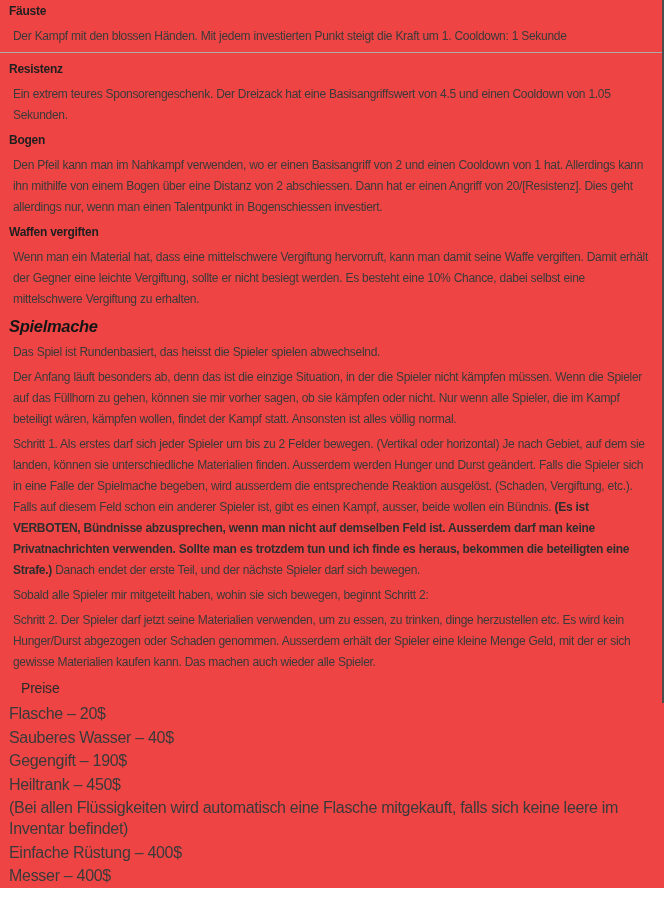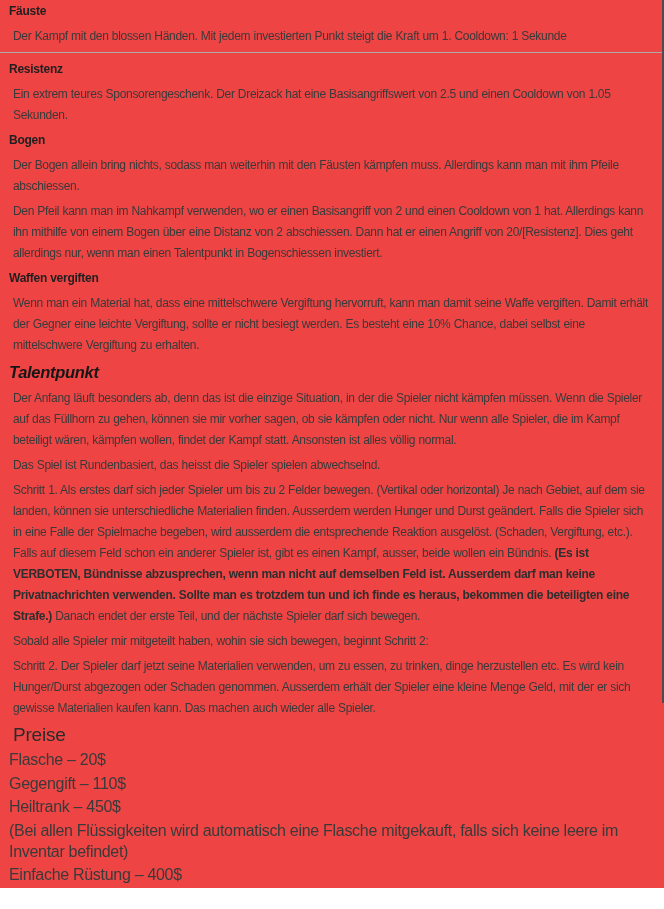--- a/index.html
+++ b/index.html
@@ -35,22 +35,22 @@
   .big-h {
     margin: 0 0 2px 0;
     font-size: 16.5px;
     line-height: 24px;
     letter-spacing: -0.3px;
     font-weight: 700;
     font-style: italic;
     color: #161616;
   }
   .preise-h {
-    margin: 0 0 3px 4px;
-    font-size: 19px;
+    margin: 0 0 3px 12px;
+    font-size: 14px;
     line-height: 23px;
     letter-spacing: -0.2px;
     font-weight: 400;
     color: #2b2b2b;
   }
   .price-p {
     margin: 0 0 2.5px 0;
     font-size: 16px;
     line-height: 21px;
     letter-spacing: -0.3px;
@@ -79,40 +79,40 @@
 
 <div class="page">
   <div class="content">
 
     <h3 class="sec-h">Fäuste</h3>
     <p class="body-p">Der Kampf mit den blossen Händen. Mit jedem investierten Punkt steigt die Kraft um 1. Cooldown: 1 Sekunde</p>
 
     <hr class="divider">
 
     <h3 class="sec-h">Resistenz</h3>
-    <p class="body-p">Ein extrem teures Sponsorengeschenk. Der Dreizack hat eine Basisangriffswert von 2.5 und einen Cooldown von 1.05 Sekunden.</p>
+    <p class="body-p">Ein extrem teures Sponsorengeschenk. Der Dreizack hat eine Basisangriffswert von 4.5 und einen Cooldown von 1.05 Sekunden.</p>
 
     <h3 class="sec-h">Bogen</h3>
-    <p class="body-p">Der Bogen allein bring nichts, sodass man weiterhin mit den Fäusten kämpfen muss. Allerdings kann man mit ihm Pfeile abschiessen.</p>
 
     <p class="body-p">Den Pfeil kann man im Nahkampf verwenden, wo er einen Basisangriff von 2 und einen Cooldown von 1 hat. Allerdings kann ihn mithilfe von einem Bogen über eine Distanz von 2 abschiessen. Dann hat er einen Angriff von 20/[Resistenz]. Dies geht allerdings nur, wenn man einen Talentpunkt in Bogenschiessen investiert.</p>
 
     <h3 class="sec-h">Waffen vergiften</h3>
     <p class="body-p">Wenn man ein Material hat, dass eine mittelschwere Vergiftung hervorruft, kann man damit seine Waffe vergiften. Damit erhält der Gegner eine leichte Vergiftung, sollte er nicht besiegt werden. Es besteht eine 10% Chance, dabei selbst eine mittelschwere Vergiftung zu erhalten.</p>
 
-    <h2 class="big-h">Talentpunkt</h2>
+    <h2 class="big-h">Spielmache</h2>
+    <p class="body-p">Das Spiel ist Rundenbasiert, das heisst die Spieler spielen abwechselnd.</p>
     <p class="body-p">Der Anfang läuft besonders ab, denn das ist die einzige Situation, in der die Spieler nicht kämpfen müssen. Wenn die Spieler auf das Füllhorn zu gehen, können sie mir vorher sagen, ob sie kämpfen oder nicht. Nur wenn alle Spieler, die im Kampf beteiligt wären, kämpfen wollen, findet der Kampf statt. Ansonsten ist alles völlig normal.</p>
-    <p class="body-p">Das Spiel ist Rundenbasiert, das heisst die Spieler spielen abwechselnd.</p>
     <p class="body-p"><span>Schritt 1. Als erstes darf sich jeder Spieler um bis zu 2 Felder bewegen. (Vertikal oder horizontal) Je nach Gebiet, auf dem sie landen, können sie unterschiedliche Materialien finden. Ausserdem werden Hunger und Durst geändert. Falls die Spieler sich in eine Falle der Spielmache begeben, wird ausserdem die entsprechende Reaktion ausgelöst. (Schaden, Vergiftung, etc.). Falls auf diesem Feld schon ein anderer Spieler ist, gibt es einen Kampf, ausser, beide wollen ein Bündnis. </span><span class="bold-inline">(Es ist VERBOTEN, Bündnisse abzusprechen, wenn man nicht auf demselben Feld ist. Ausserdem darf man keine Privatnachrichten verwenden. Sollte man es trotzdem tun und ich finde es heraus, bekommen die beteiligten eine Strafe.)</span><span> Danach endet der erste Teil, und der nächste Spieler darf sich bewegen.</span></p>
     <p class="body-p">Sobald alle Spieler mir mitgeteilt haben, wohin sie sich bewegen, beginnt Schritt 2:</p>
     <p class="body-p">Schritt 2. Der Spieler darf jetzt seine Materialien verwenden, um zu essen, zu trinken, dinge herzustellen etc. Es wird kein Hunger/Durst abgezogen oder Schaden genommen. Ausserdem erhält der Spieler eine kleine Menge Geld, mit der er sich gewisse Materialien kaufen kann. Das machen auch wieder alle Spieler.</p>
 
     <h2 class="preise-h">Preise</h2>
     <p class="price-p">Flasche – 20$</p>
-    <p class="price-p">Gegengift – 110$</p>
+    <p class="price-p">Sauberes Wasser – 40$</p>
+    <p class="price-p">Gegengift – 190$</p>
     <p class="price-p">Heiltrank – 450$</p>
     <p class="price-p">(Bei allen Flüssigkeiten wird automatisch eine Flasche mitgekauft, falls sich keine leere im Inventar befindet)</p>
     <p class="price-p">Einfache Rüstung – 400$</p>
     <p class="price-p">Messer – 400$</p>
     <p class="price-p">Dreizack - 1500$</p>
     <p class="price-p">Brot – 150$</p>
 
   </div>
 
   <div class="scrollbar-thumb"></div>

